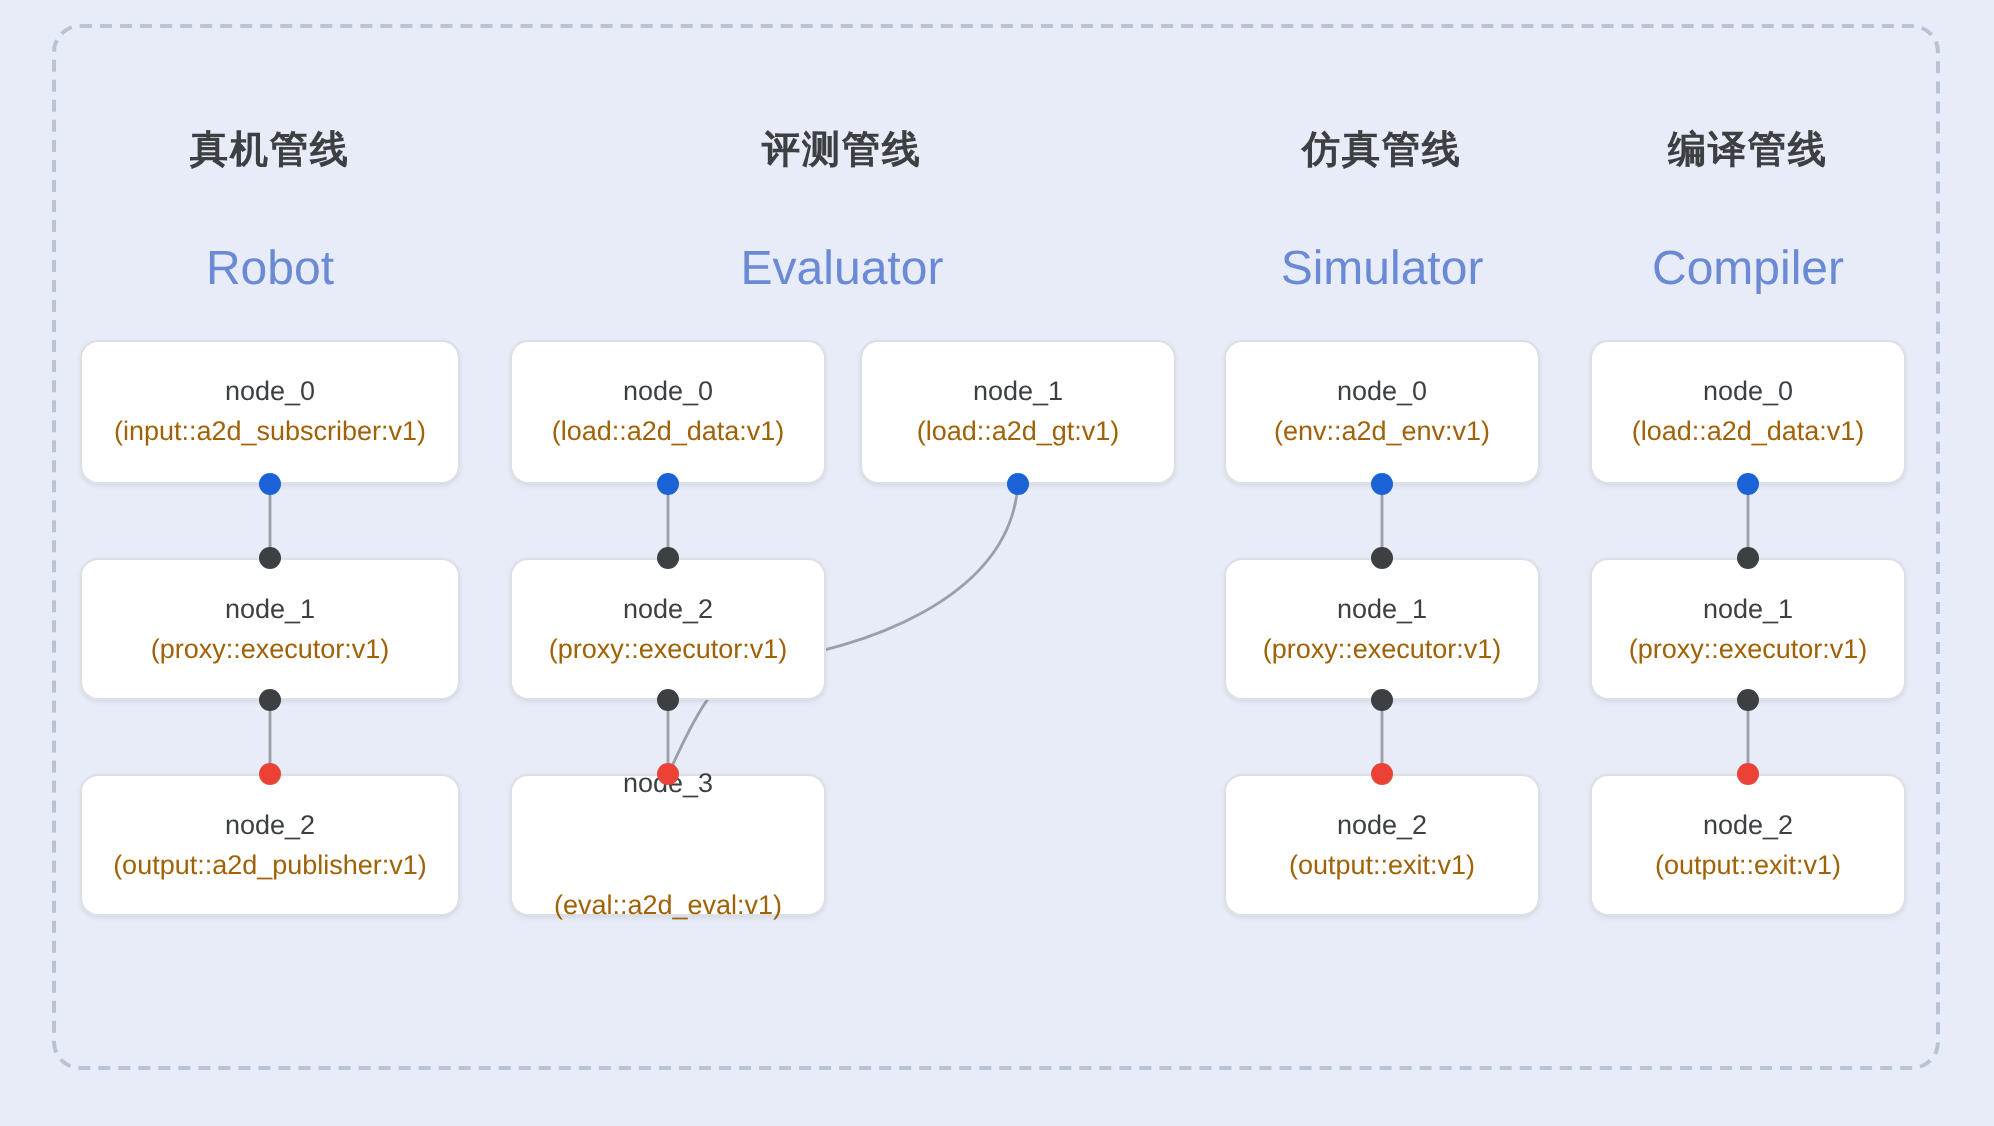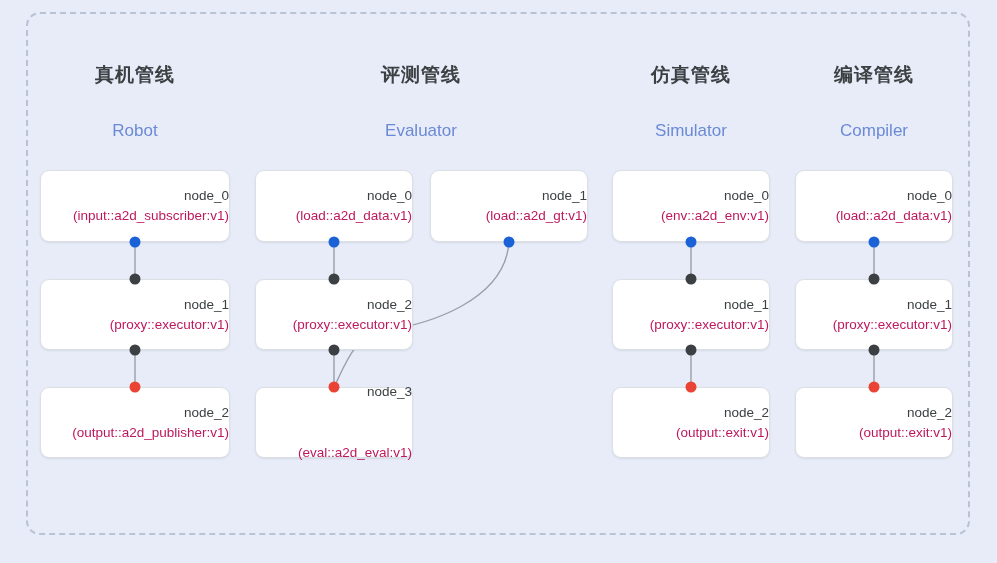--- a/index.html
+++ b/index.html
@@ -41,21 +41,21 @@
     text-align: center;
   }
   .col-title-cn {
     font-size: 19px;
     font-weight: bold;
     color: #3c4043;
     letter-spacing: 1px;
     white-space: nowrap;
   }
   .col-title-en {
-    font-size: 17px;
+    font-size: 24px;
     color: #6b8ad6;
     white-space: nowrap;
     margin-top: 33px;
   }
 
   
   #edges {
     position: absolute;
     left: 0; top: 0;
     width: 997px;
@@ -66,32 +66,32 @@
   
   .node {
     position: absolute;
     box-sizing: border-box;
     background: #ffffff;
     border: 1px solid #dcdfe4;
     border-radius: 9px;
     box-shadow: 0 1px 2px rgba(60,64,67,0.10);
     display: flex;
     flex-direction: column;
-    align-items: flex-end;
+    align-items: center;
     justify-content: center;
     text-align: center;
   }
   .node-name {
     font-size: 13.5px;
     color: #3c4043;
     line-height: 20px;
   }
   .node-type {
     font-size: 13.5px;
-    color: #be185d;
+    color: #a16207;
     line-height: 20px;
     white-space: nowrap;
   }
 
   
   .port {
     position: absolute;
     width: 11px;
     height: 11px;
     border-radius: 50%;

